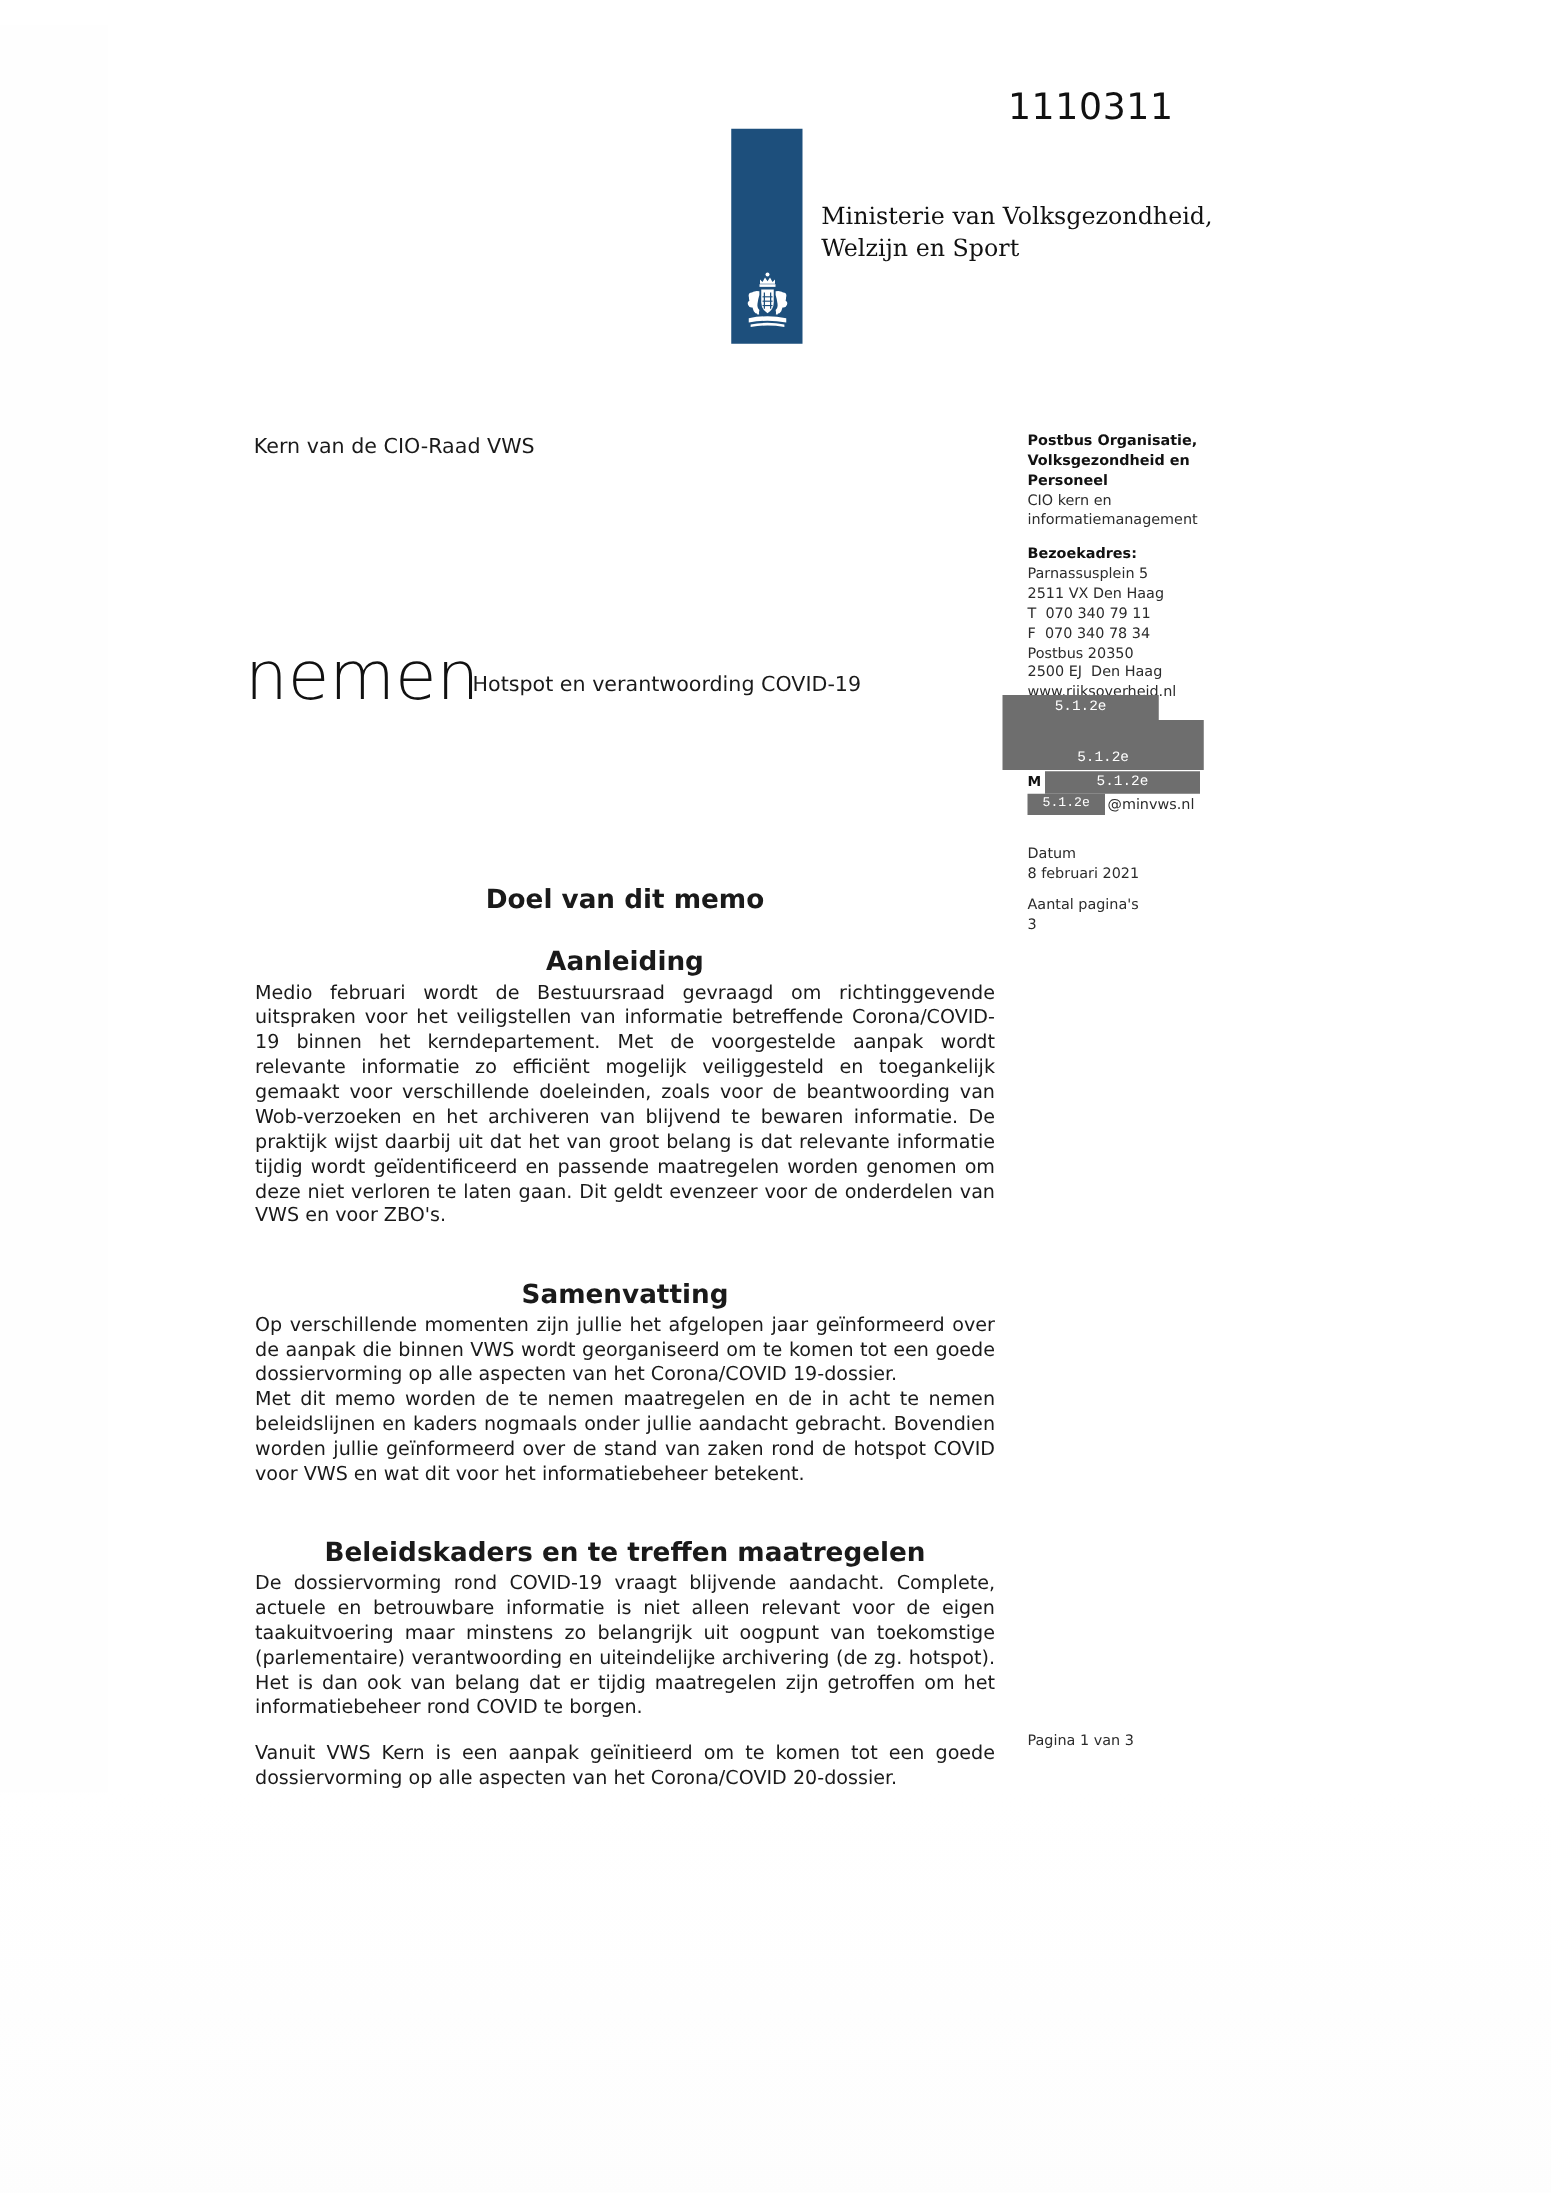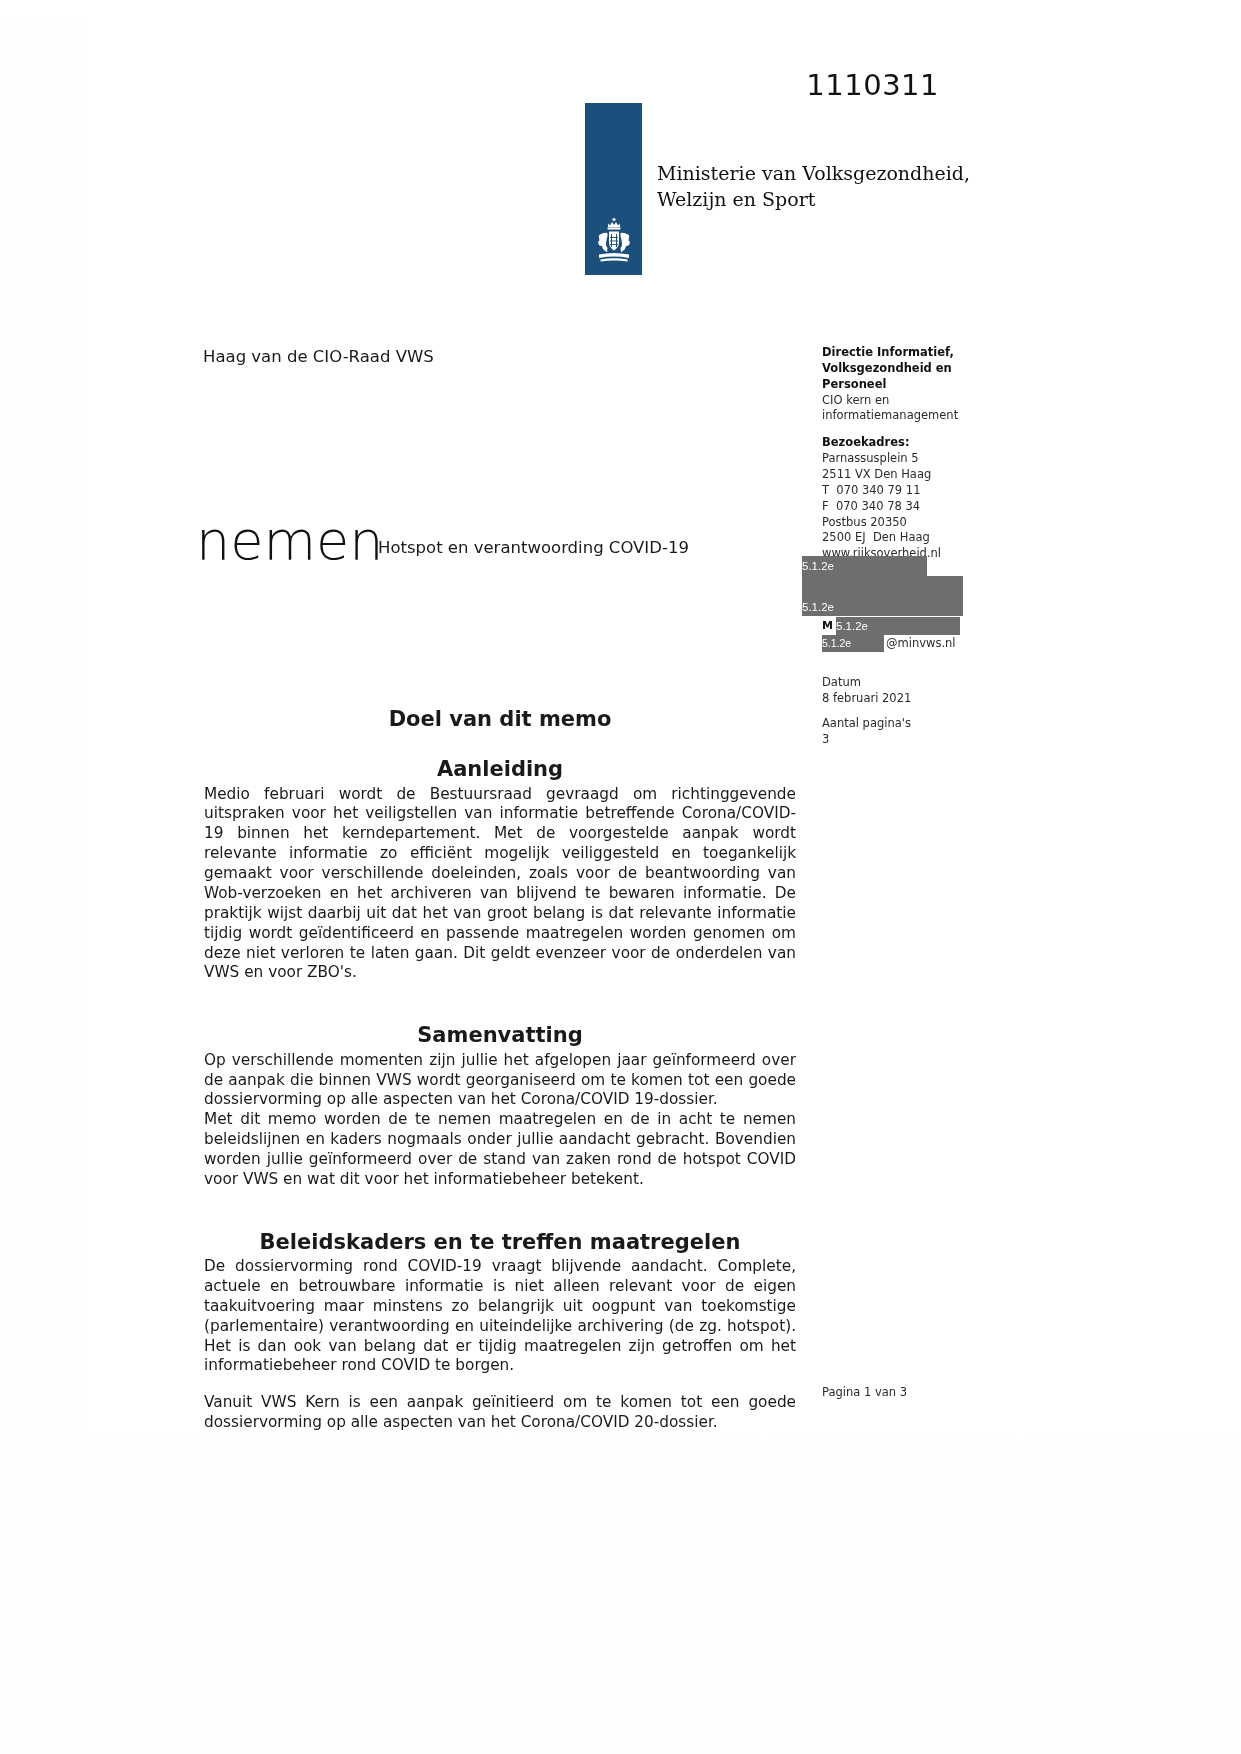--- a/index.html
+++ b/index.html
@@ -131,22 +131,22 @@
   .meta-line { display: block; white-space: pre; }
   .meta-sub { display: block; }
 
   
   .redact {
     background: #6e6e6e;
     color: #ffffff;
     display: inline-block;
     font-size: 11.5px;
     line-height: 1.3;
-    text-align: left;
-    font-family: Liberation Sans, sans-serif;
+    text-align: center;
+    font-family: Liberation Mono, monospace;
   }
   .redact-row1 {
     position: absolute;
     left: 802px;
     top: 536px;
     width: 125px;
     height: 20px;
     line-height: 20px;
   }
   .redact-row2 {
@@ -283,28 +283,28 @@
           <rect x="25" y="19" width="1" height="13"></rect>
           <rect x="19" y="22" width="8" height="0.9"></rect>
           <rect x="19" y="25.5" width="8" height="0.9"></rect>
           <rect x="19" y="29" width="8" height="0.9"></rect>
         </g>
       </svg>
     </div>
     <div class="logo-text"><span>Ministerie van Volksgezondheid,</span><br><span>Welzijn en Sport</span></div>
   </div>
 
-  <div class="addressee">Haag van de CIO-Raad VWS</div>
+  <div class="addressee">Kern van de CIO-Raad VWS</div>
 
   <div class="memo-title">nemen</div>
   <div class="memo-subtitle">Hotspot en verantwoording COVID-19</div>
 
   <div class="meta">
     <div class="meta-block">
-      <span class="meta-head">Directie Informatief,</span>
+      <span class="meta-head">Postbus Organisatie,</span>
       <span class="meta-head">Volksgezondheid en</span>
       <span class="meta-head">Personeel</span>
       <span class="meta-sub">CIO kern en</span>
       <span class="meta-sub">informatiemanagement</span>
     </div>
     <div class="meta-block">
       <span class="meta-head">Bezoekadres:</span>
       <span class="meta-line">Parnassusplein 5</span>
       <span class="meta-line">2511 VX Den Haag</span>
       <span class="meta-line">T  070 340 79 11</span>

